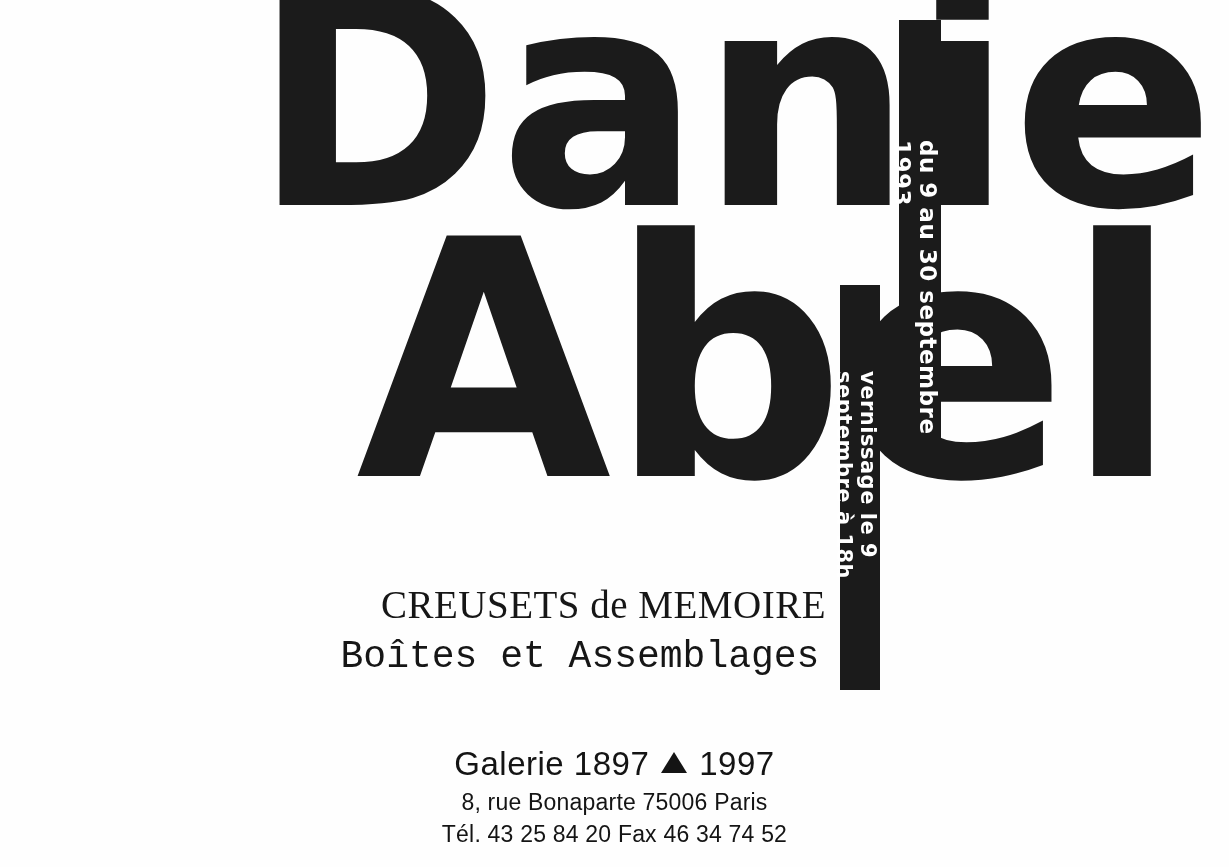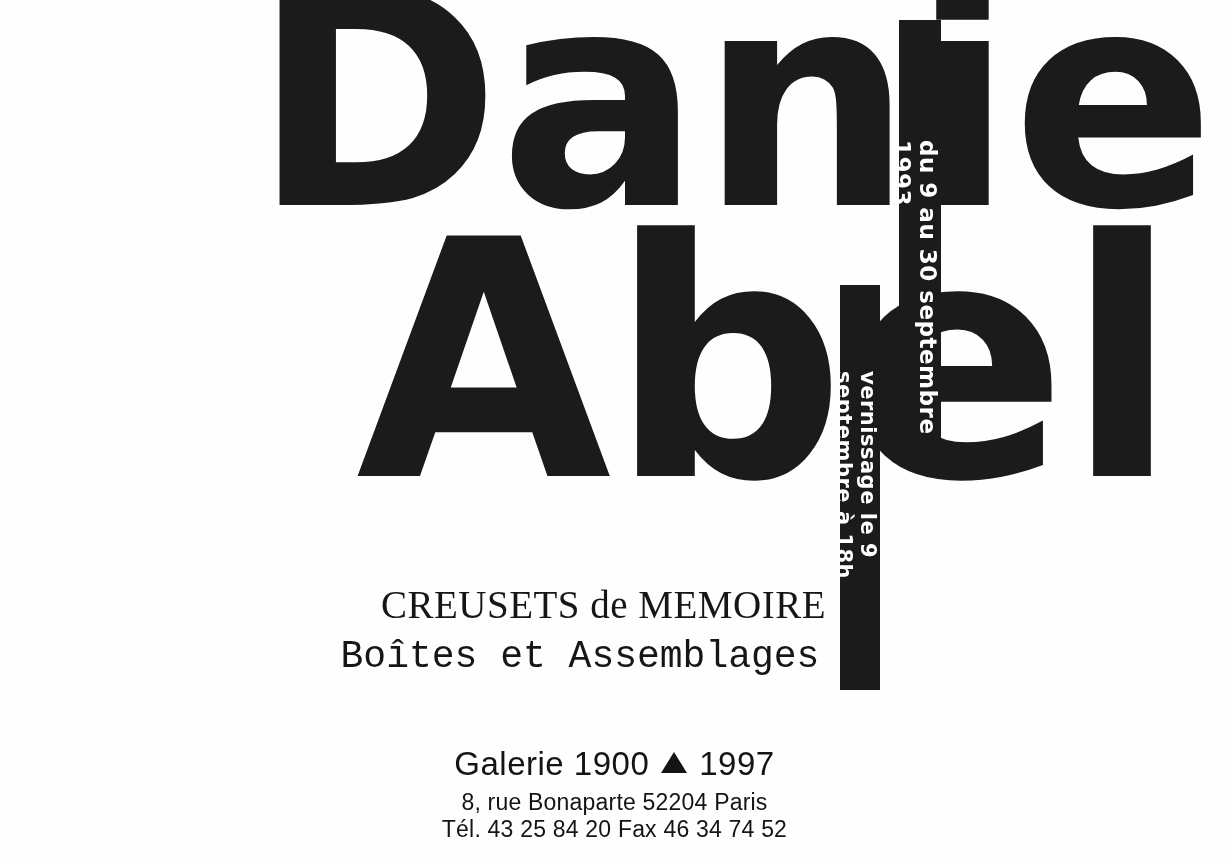--- a/index.html
+++ b/index.html
@@ -140,20 +140,21 @@
     border-bottom: 21px solid #141414;
     position: relative;
     top: -2px;
   }
   .gallery-address {
     margin-top: 6px;
     font-size: 23px;
     letter-spacing: 0.2px;
   }
   .gallery-phone {
+    margin-top: 5px;
     font-size: 23px;
     letter-spacing: 0.2px;
   }
 </style>
 </head>
 <body>
 
 <div id="poster">
 
   <div class="name-block">
@@ -165,21 +166,21 @@
 
   <div class="vbar vbar-vernissage">vernissage le 9 septembre à 18h</div>
 
   <div class="subtitle">
     <div class="subtitle-line1">CREUSETS de MEMOIRE</div>
     <div class="subtitle-line2">Boîtes et Assemblages</div>
   </div>
 
   <div class="footer">
     <div class="gallery-name">
-      <span>Galerie 1900</span>
+      <span>Galerie 1897</span>
       <span class="tri"></span>
       <span>1997</span>
     </div>
-    <div class="gallery-address">8, rue Bonaparte 52204 Paris</div>
+    <div class="gallery-address">8, rue Bonaparte 75006 Paris</div>
     <div class="gallery-phone">Tél. 43 25 84 20 Fax 46 34 74 52</div>
   </div>
 
 </div>
 
 </body></html>

